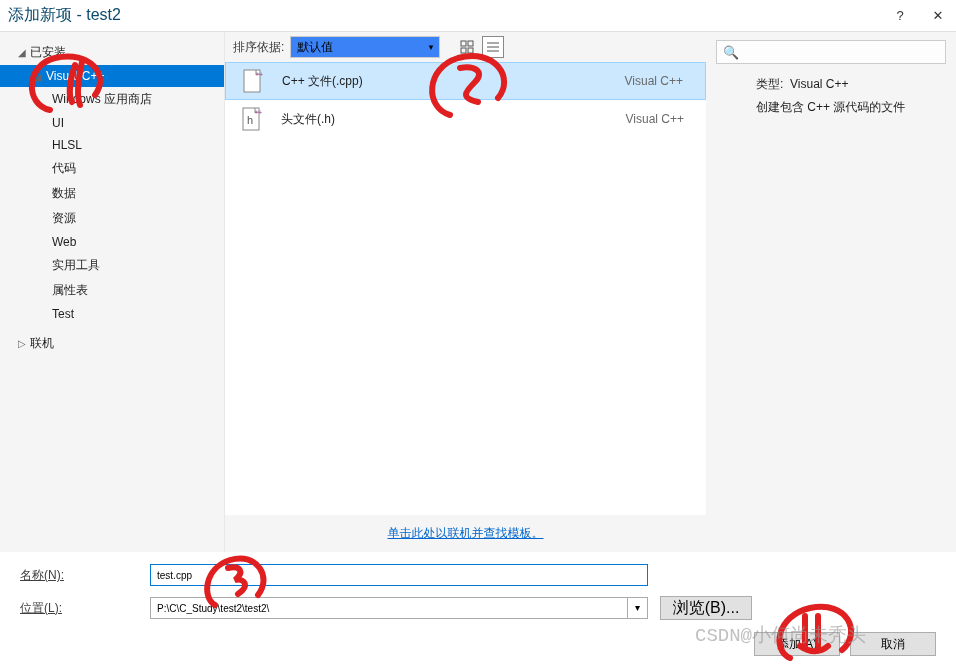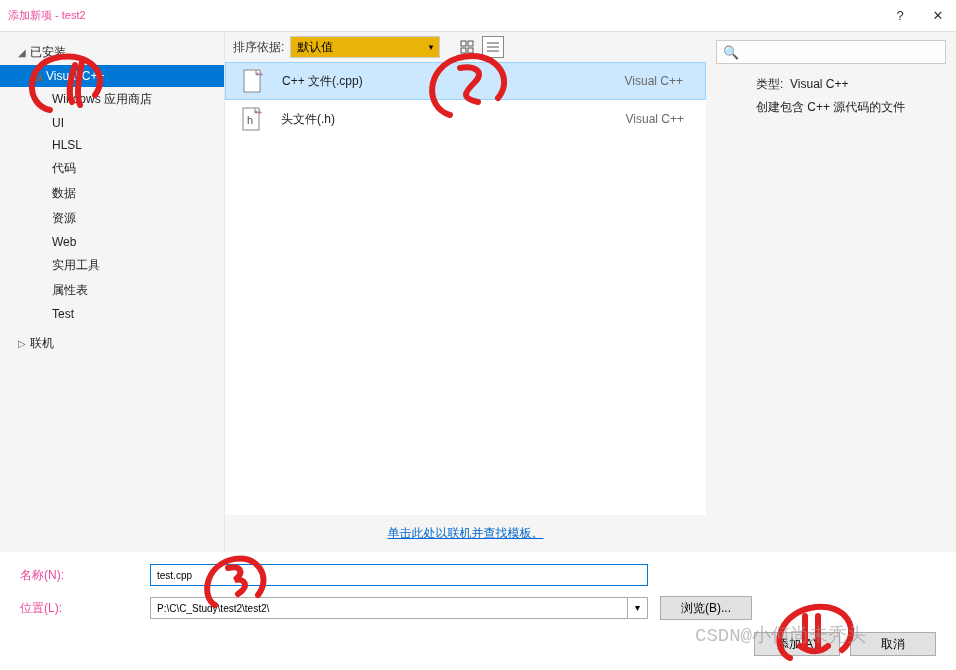--- a/index.html
+++ b/index.html
@@ -1,35 +1,35 @@
 <!DOCTYPE html>
 <html><head>
   <meta charset="utf-8">
   <style>
     * { box-sizing: border-box; margin: 0; padding: 0; font-family: "Microsoft YaHei", "Segoe UI", sans-serif; }
     body { width: 956px; height: 670px; background: #fff; overflow: hidden; position: relative; }
     
     .titlebar { height: 32px; display: flex; align-items: center; padding: 0 8px; border-bottom: 1px solid #e0e0e0; }
-    .titlebar-title { flex: 1; font-size: 11px; color: #ec4899; }
+    .titlebar-title { flex: 1; font-size: 16px; color: #0c4a6e; }
     .titlebar-controls { display: flex; gap: 18px; align-items: center; font-size: 13px; }
     .tb-btn { width: 20px; text-align: center; cursor: pointer; color: #333; }
     
     .main { display: flex; height: 520px; }
     
     .sidebar { width: 225px; background: #f5f5f5; border-right: 1px solid #e8e8e8; padding-top: 8px; }
     .tree-node { font-size: 12px; padding: 4px 0 4px 18px; cursor: pointer; color: #1e1e1e; display: flex; align-items: center; }
     .tree-node .arrow { display: inline-block; width: 12px; font-size: 10px; color: #666; }
     .tree-level2 { padding-left: 34px; }
     .tree-level3 { padding-left: 52px; }
     .tree-node.selected { background: #0078d7; color: #fff; }
     
     .center { flex: 1; display: flex; flex-direction: column; background: #f5f5f5; }
     .sort-bar { height: 30px; display: flex; align-items: center; padding: 4px 8px; gap: 6px; font-size: 12px; }
     .sort-label { color: #333; }
-    .sort-select { width: 150px; height: 22px; background: #eab308; border: 1px solid #ccc; padding: 0 6px; font-size: 12px; display: flex; align-items: center; justify-content: space-between; }
+    .sort-select { width: 150px; height: 22px; background: #3b82f6; border: 1px solid #ccc; padding: 0 6px; font-size: 12px; display: flex; align-items: center; justify-content: space-between; }
     .view-icons { display: flex; gap: 4px; margin-left: 10px; }
     .view-icon { width: 22px; height: 22px; border: 1px solid transparent; display: flex; align-items: center; justify-content: center; cursor: pointer; }
     .view-icon.active { border: 1px solid #888; background: #fff; }
     
     .item-list { background: #fff; flex: 1; margin: 0; }
     .list-item { display: flex; align-items: center; height: 38px; padding: 0 14px; cursor: pointer; font-size: 12px; }
     .list-item.selected { background: #cce8ff; border: 1px solid #99d1ff; }
     .item-icon { width: 26px; height: 26px; margin-right: 16px; display: flex; align-items: center; justify-content: center; }
     .item-name { flex: 1; color: #1e1e1e; }
     .item-lang { color: #6a6a6a; padding-right: 8px; }
@@ -38,26 +38,26 @@
     .online-link a { color: #0066cc; text-decoration: underline; cursor: pointer; }
     
     .right-panel { width: 250px; background: #f5f5f5; padding: 8px 10px; }
     .search-box { display: flex; align-items: center; background: #fdfdfd; border: 1px solid #ccc; height: 24px; padding: 0 6px; margin-bottom: 12px; }
     .search-box input { flex: 1; border: none; outline: none; font-size: 12px; background: transparent; }
     .search-icon { font-size: 13px; color: #555; }
     .detail-row { font-size: 12px; color: #1e1e1e; margin-bottom: 6px; margin-left: 40px; }
     
     .bottom-section { padding: 12px 20px 0 20px; }
     .form-row { display: flex; align-items: center; margin-bottom: 10px; font-size: 12px; }
-    .form-label { width: 130px; color: #ec4899; }
+    .form-label { width: 130px; color: #404040; text-decoration: underline; }
     .form-input { height: 22px; border: 1px solid #0078d7; padding: 0 6px; font-size: 10px; outline: none; }
     .name-input { width: 498px; }
     .loc-input { width: 478px; border: 1px solid #aaa; }
     .loc-dropdown { width: 20px; height: 22px; border: 1px solid #aaa; border-left: none; text-align: center; font-size: 10px; line-height: 20px; cursor: pointer; }
-    .browse-btn { width: 92px; height: 24px; margin-left: 12px; background: #e1e1e1; border: 1px solid #adadad; font-size: 12px; cursor: pointer; }
+    .browse-btn { width: 92px; height: 24px; margin-left: 12px; background: #e1e1e1; border: 1px solid #adadad; font-size: 16px; cursor: pointer; }
     
     .dialog-buttons { position: absolute; bottom: 14px; right: 20px; display: flex; gap: 10px; }
     .dlg-btn { width: 86px; height: 24px; background: #e1e1e1; border: 1px solid #adadad; font-size: 12px; cursor: pointer; }
     .dlg-btn.primary { background: #e1e1e1; }
     
     .annotation { position: absolute; pointer-events: none; }
     
     .watermark { position: absolute; bottom: 22px; right: 90px; font-size: 19px; color: rgba(150,150,150,0.6); pointer-events: none; font-family: Liberation Mono, monospace; }
   </style>
 </head>

